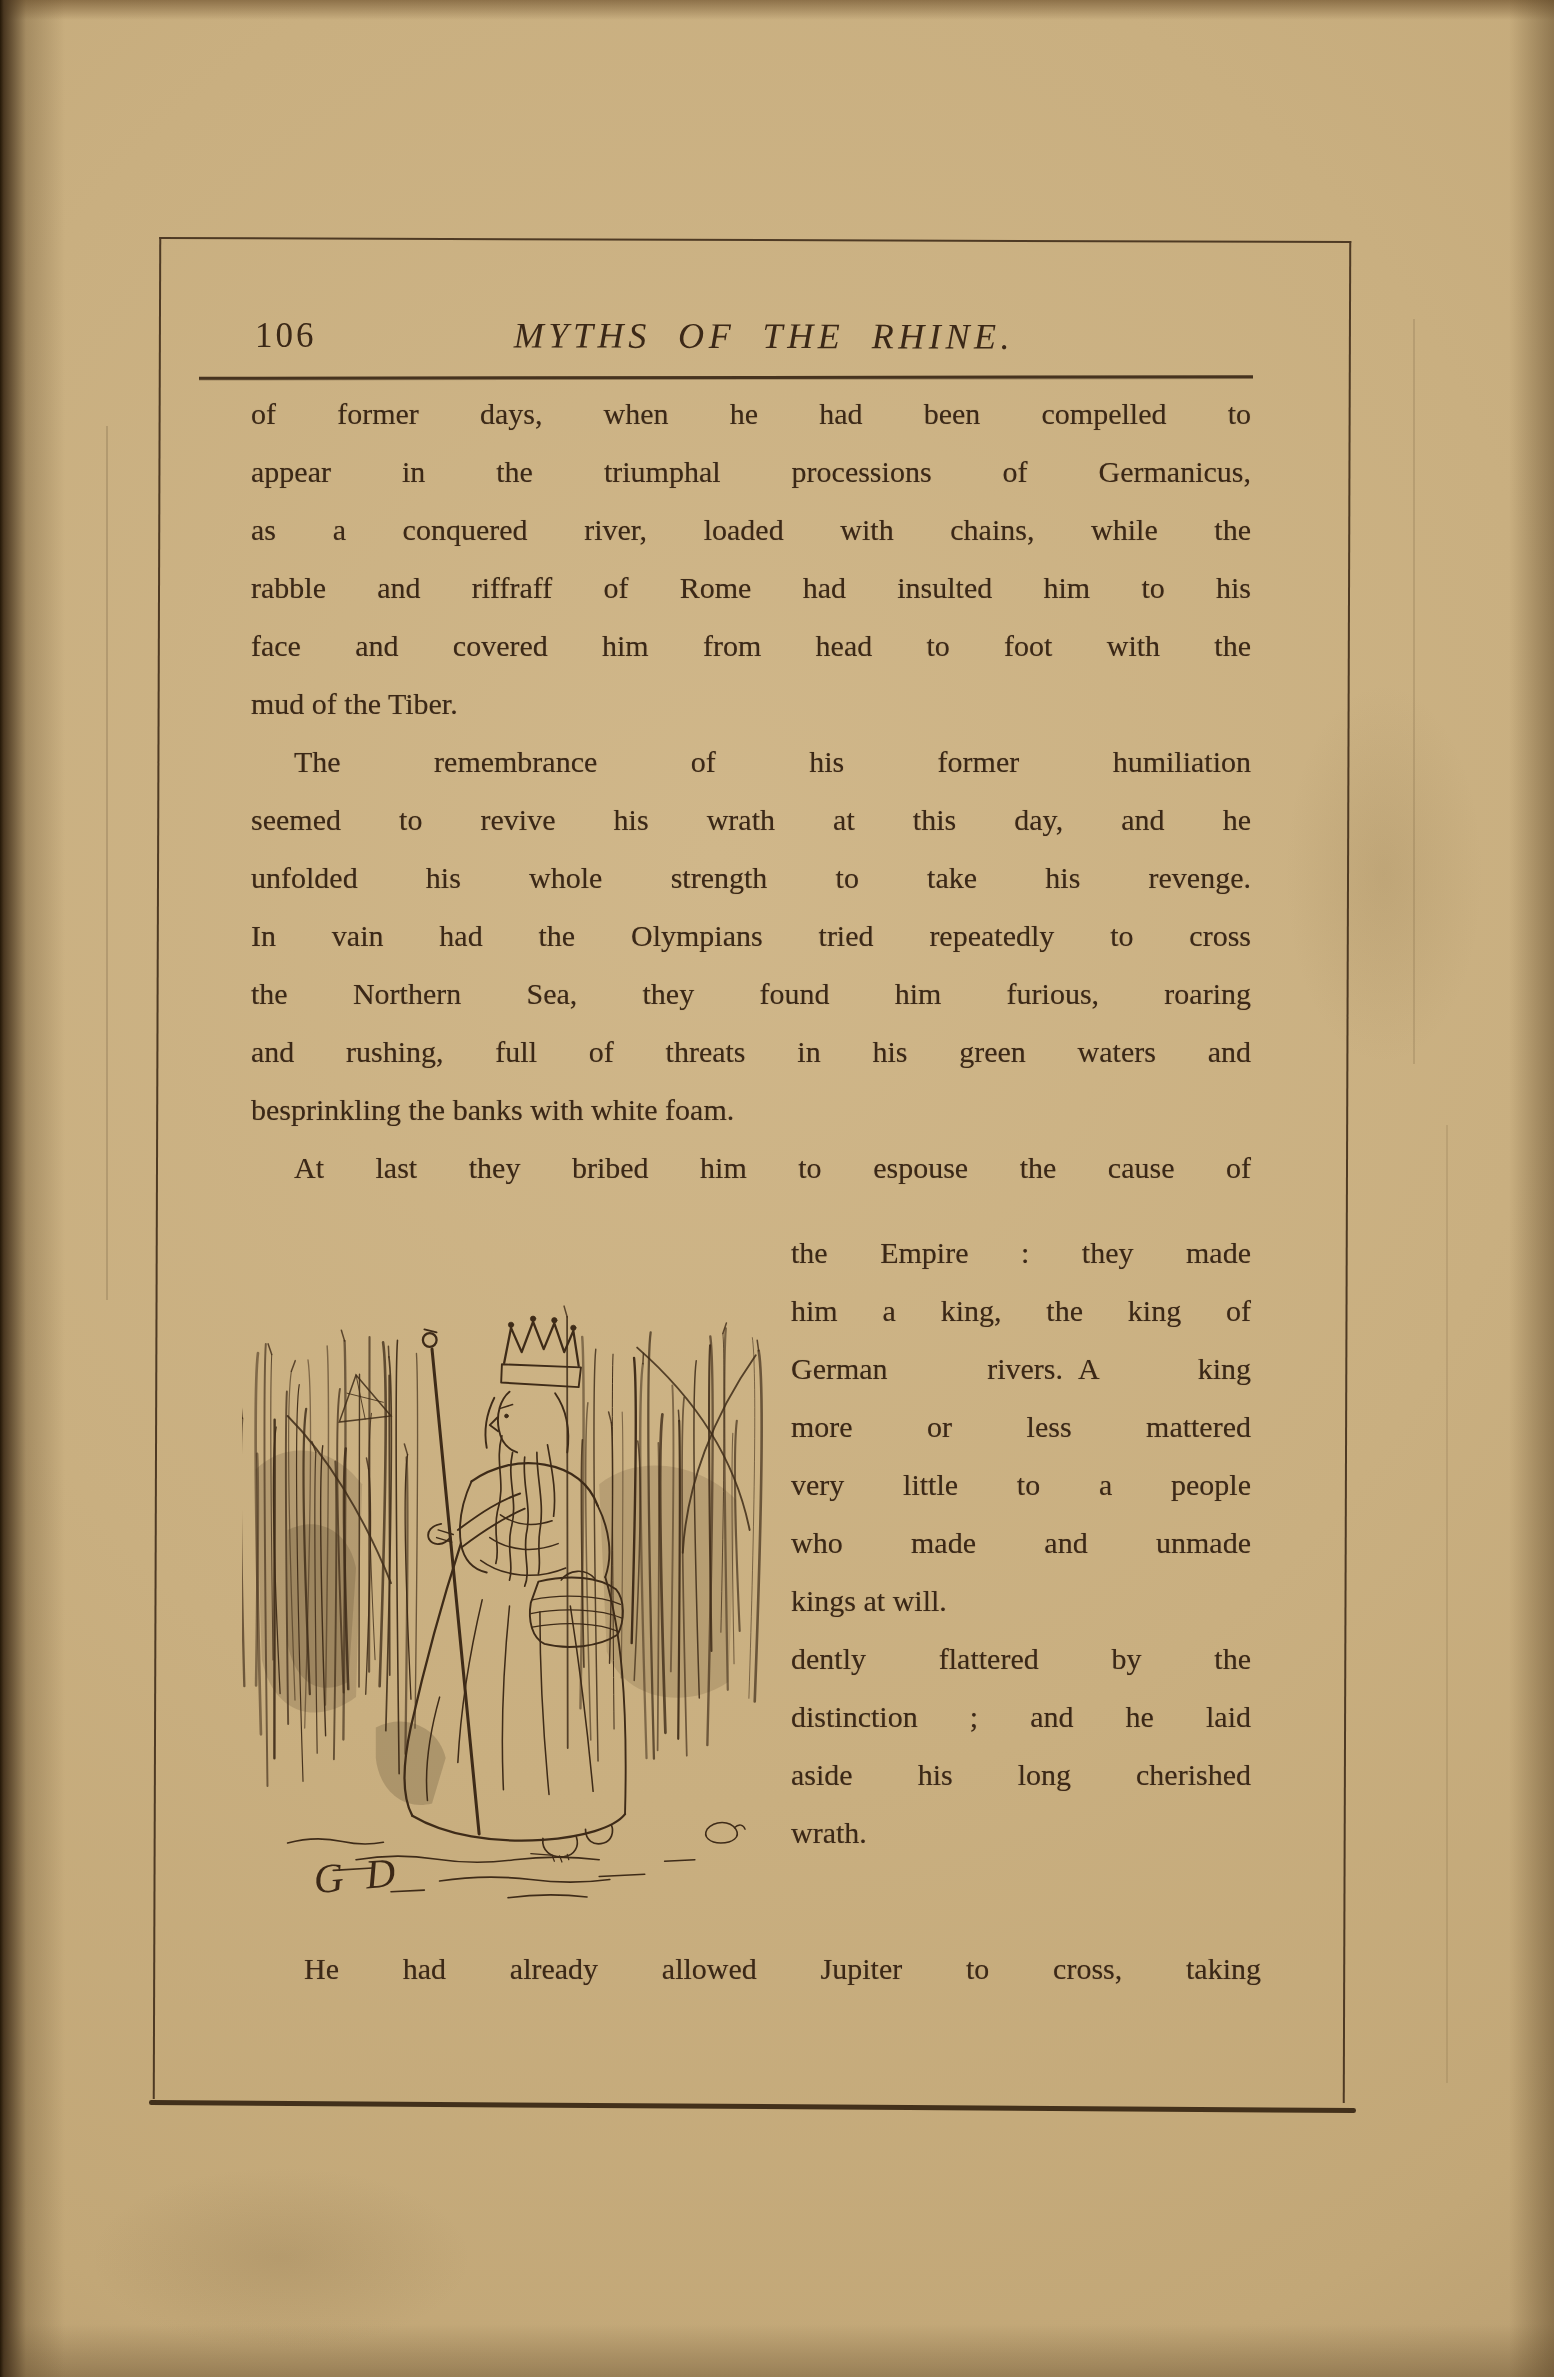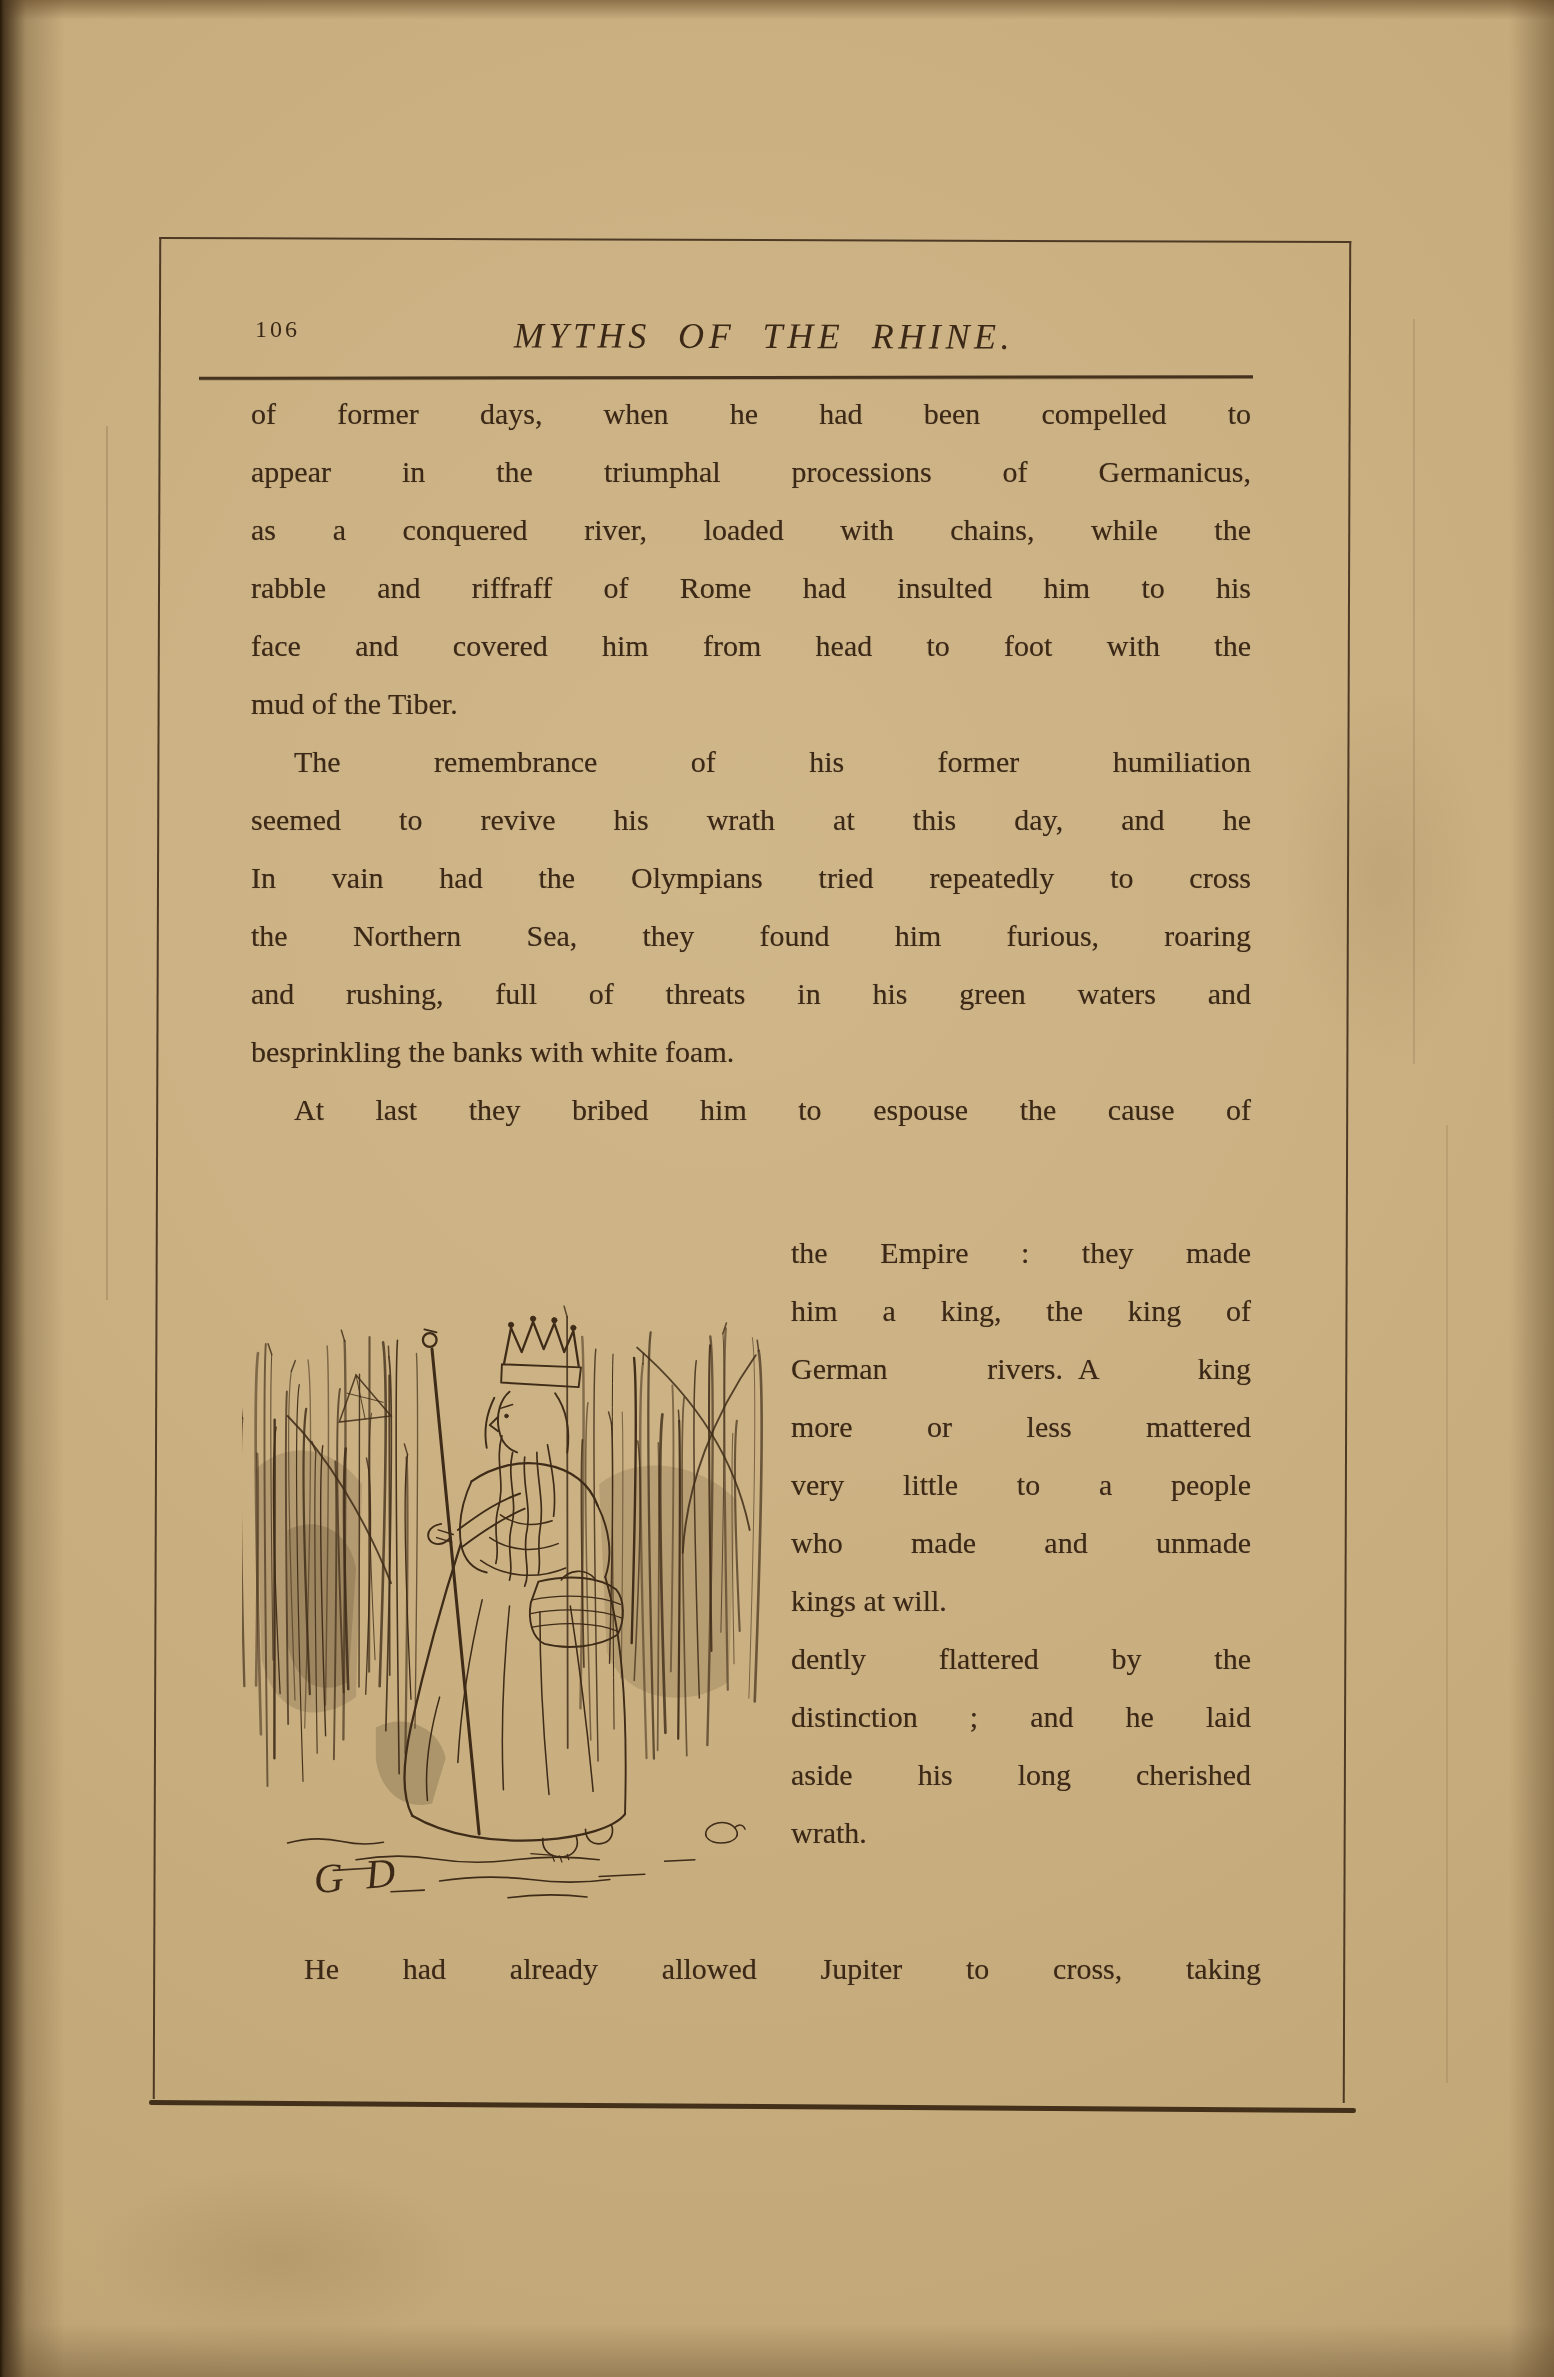--- a/index.html
+++ b/index.html
@@ -25,21 +25,21 @@
   .blotch{position:absolute;border-radius:50%;pointer-events:none;}
 
   
   #frame{position:absolute;left:156px;top:239px;width:1188px;height:1860px;
     border:2.3px solid #4e3a24;border-bottom:none;transform:rotate(.2deg);}
   #frame-bottom{position:absolute;left:149px;top:2100px;width:1207px;height:4.6px;
     background:#42301b;transform:rotate(.38deg);transform-origin:left center;
     border-radius:2.3px;}
 
   
-  #pageno{position:absolute;left:255px;top:316px;font-size:24px;letter-spacing:3px;
+  #pageno{position:absolute;left:255px;top:316px;font-size:35px;letter-spacing:3px;
     font-variant-numeric:oldstyle-nums;}
   #title{position:absolute;left:251px;top:315px;width:1000px;text-align:center;
     padding-left:26px;box-sizing:border-box;
     font-style:italic;font-size:36px;letter-spacing:4.6px;word-spacing:13.7px;
     transform:rotate(.15deg);}
   #rule{position:absolute;left:199px;top:376px;width:1054px;height:3px;
     background:#46331f;transform:rotate(-.08deg);box-shadow:0 0.8px 0 rgba(70,51,31,.35);}
 
   
   .tb{position:absolute;font-size:30px;line-height:58px;
@@ -79,20 +79,21 @@
 
   <div id="blockA" class="tb">
     <div class="line">of former days, when he had been compelled to</div>
     <div class="line">appear in the triumphal processions of Germanicus,</div>
     <div class="line">as a conquered river, loaded with chains, while the</div>
     <div class="line">rabble and riffraff of Rome had insulted him to his</div>
     <div class="line">face and covered him from head to foot with the</div>
     <div class="line end">mud of the Tiber.</div>
     <div class="line ind">The remembrance of his former humiliation</div>
     <div class="line">seemed to revive his wrath at this day, and he</div>
+    <div class="line">unfolded his whole strength to take his revenge.</div>
     <div class="line">In vain had the Olympians tried repeatedly to cross</div>
     <div class="line">the Northern Sea, they found him furious, roaring</div>
     <div class="line">and rushing, full of threats in his green waters and</div>
     <div class="line end">besprinkling the banks with white foam.</div>
     <div class="line ind">At last they bribed him to espouse the cause of</div>
   </div>
 
   <div id="figure">
     <svg id="engraving" viewBox="0 0 700 812">
       <g id="reeds">

